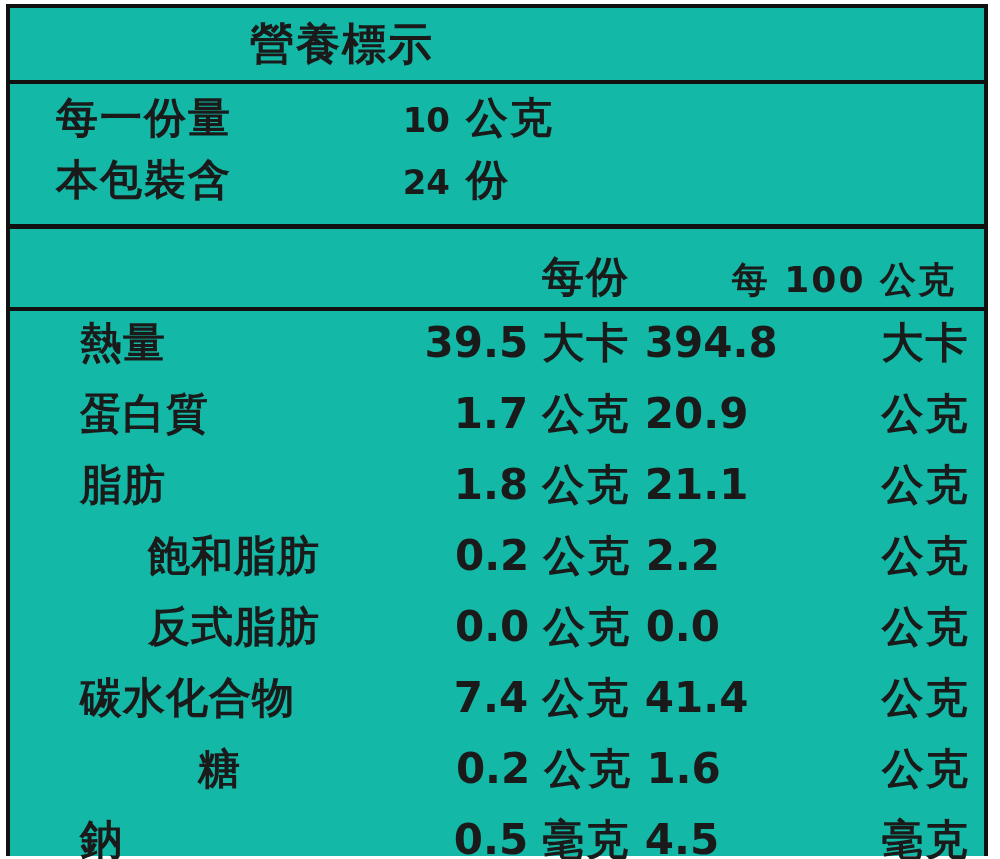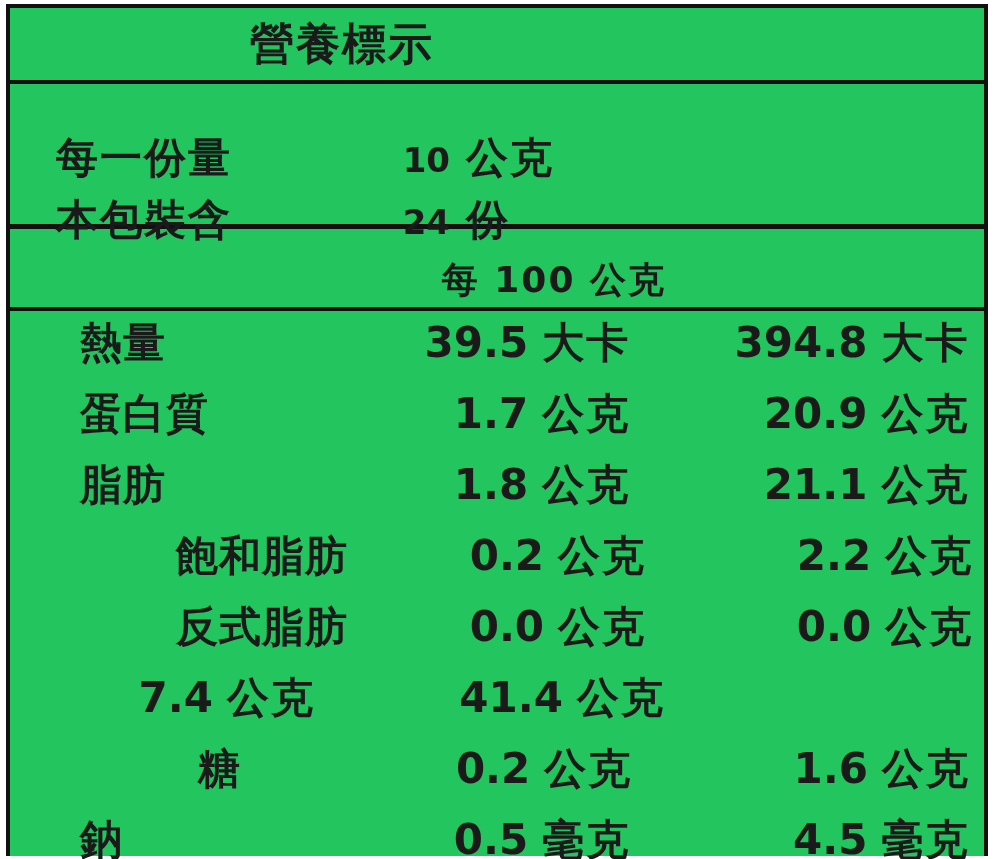--- a/index.html
+++ b/index.html
@@ -18,21 +18,21 @@
   .label-panel {
     position: absolute;
     left: 6px;
     top: 4px;
     width: 982px;
     height: 852px;
     box-sizing: border-box;
     border-left: 4px solid #111111;
     border-right: 4px solid #111111;
     border-top: 4px solid #111111;
-    background: #22c55e;
+    background: #14b8a6;
   }
 
   
   .title-row {
     height: 72px;
     display: flex;
     align-items: center;
     border-bottom: 4px solid #111111;
   }
   .title-text {
@@ -53,21 +53,20 @@
     align-items: baseline;
     height: 62px;
   }
   .serving-label {
     width: 330px;
     padding-left: 46px;
     box-sizing: border-box;
     font-size: 42px;
     font-weight: 700;
     letter-spacing: 2px;
-    margin-top: 40px;
   }
   .serving-num {
     width: 110px;
     text-align: right;
     font-size: 34px;
     font-weight: 700;
   }
   .serving-unit {
     padding-left: 16px;
     font-size: 42px;
@@ -117,42 +116,41 @@
     width: 330px;
     padding-left: 42px;
     box-sizing: border-box;
     font-size: 42px;
     font-weight: 700;
     letter-spacing: 1px;
     white-space: nowrap;
   }
   .n-name.indent {
     padding-left: 110px;
-    margin-left: 28px;
   }
   .n-name.indent2 {
     padding-left: 160px;
   }
   .n-val {
     width: 175px;
     text-align: right;
     font-size: 42px;
     font-weight: 700;
   }
   .n-unit {
     width: 120px;
     padding-left: 14px;
     box-sizing: border-box;
     font-size: 42px;
     font-weight: 700;
     letter-spacing: 2px;
   }
   .n-val2 {
     width: 230px;
-    text-align: right;
+    text-align: left;
     font-size: 42px;
     font-weight: 700;
   }
   .n-unit2 {
     width: 120px;
     padding-left: 14px;
     box-sizing: border-box;
     font-size: 42px;
     font-weight: 700;
     letter-spacing: 2px;
@@ -175,20 +173,21 @@
     </div>
     <div class="serving-row">
       <div class="serving-label">本包裝含</div>
       <div class="serving-num">24</div>
       <div class="serving-unit">份</div>
     </div>
   </div>
 
   <div class="col-head">
     <div class="spacer"></div>
+    <div class="ch-per-serving">每份</div>
     <div class="ch-per-100">每 100 公克</div>
   </div>
 
   <div class="rows">
 
     <div class="nrow">
       <div class="n-name">熱量</div>
       <div class="n-val">39.5</div>
       <div class="n-unit">大卡</div>
       <div class="n-val2">394.8</div>
@@ -221,20 +220,21 @@
 
     <div class="nrow">
       <div class="n-name indent">反式脂肪</div>
       <div class="n-val">0.0</div>
       <div class="n-unit">公克</div>
       <div class="n-val2">0.0</div>
       <div class="n-unit2">公克</div>
     </div>
 
     <div class="nrow">
+      <div class="n-name">碳水化合物</div>
       <div class="n-val">7.4</div>
       <div class="n-unit">公克</div>
       <div class="n-val2">41.4</div>
       <div class="n-unit2">公克</div>
     </div>
 
     <div class="nrow">
       <div class="n-name indent2">糖</div>
       <div class="n-val">0.2</div>
       <div class="n-unit">公克</div>

